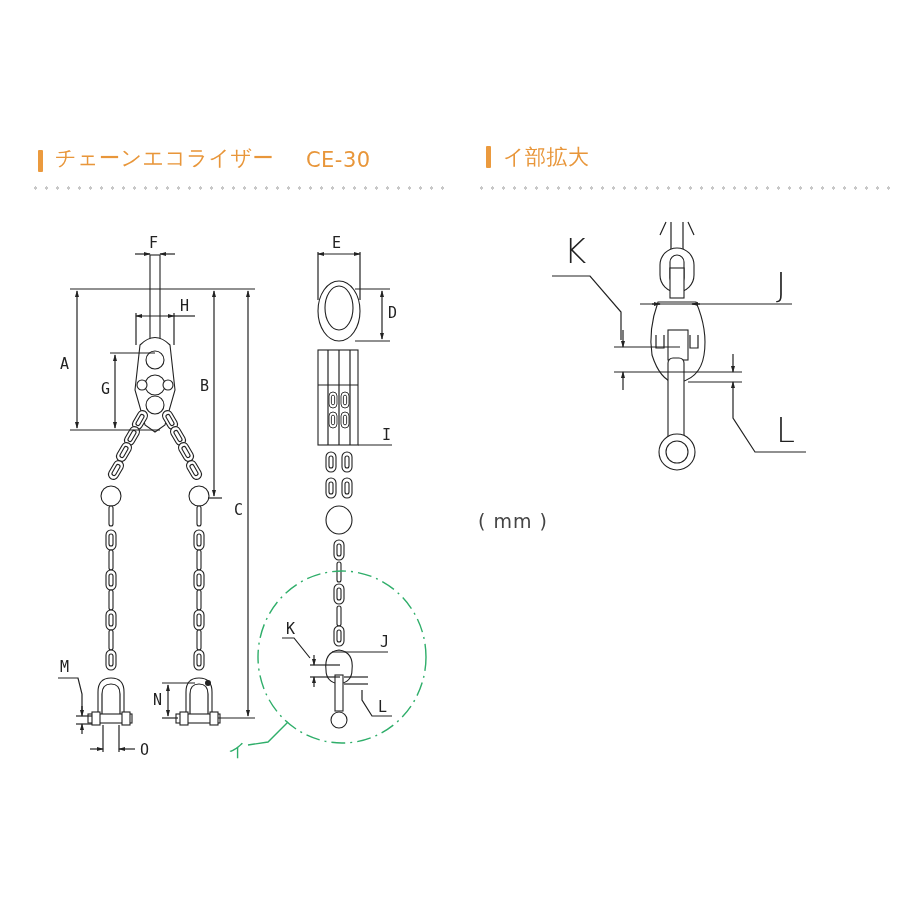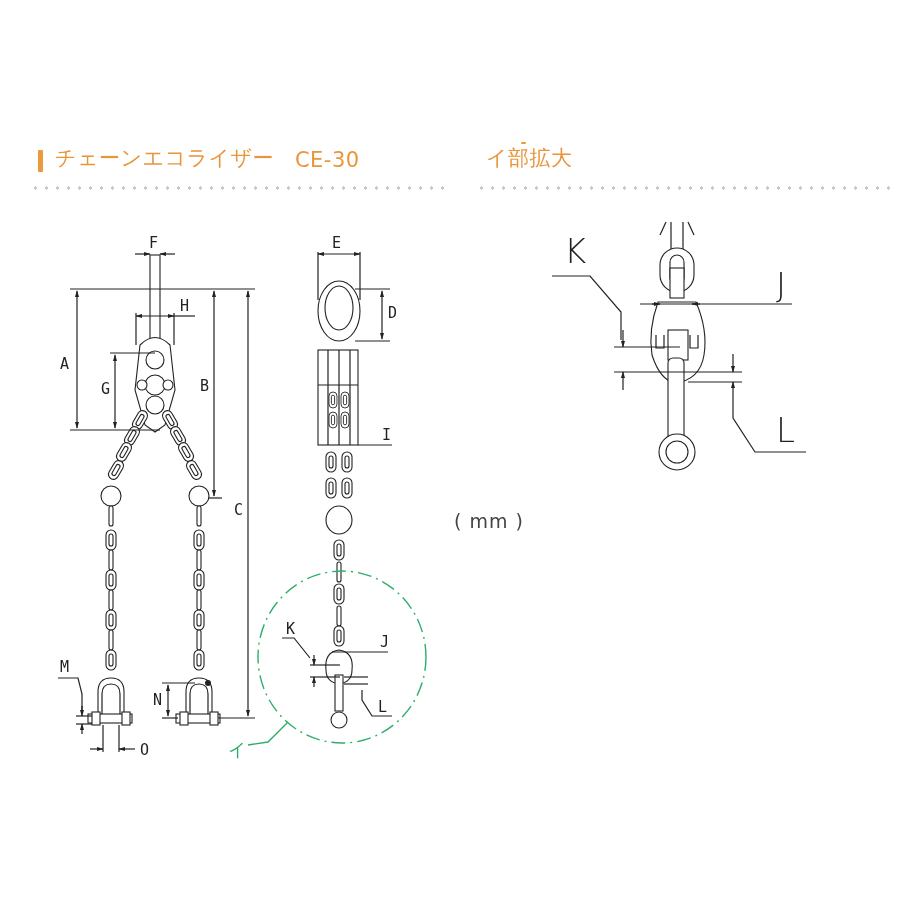--- a/index.html
+++ b/index.html
@@ -1,44 +1,44 @@
 <!DOCTYPE html>
 <html><head>
 <meta charset="utf-8">
 <style>
   html, body { margin:0; padding:0; background:#ffffff; }
   body { width:900px; height:900px; position:relative; overflow:hidden;
          font-family:"DejaVu Sans", sans-serif; }
   .heading { position:absolute; top:142px; height:30px; display:flex; align-items:center;
              color:#e8963a; font-size:21px; letter-spacing:0.5px; }
   .heading .bar { width:5px; height:22px; background:#eb9a3e; margin-right:12px; border-radius:1px; }
-  .heading .model { margin-left:21px; }
+  .heading .model { margin-left:32px; }
   .rule { position:absolute; top:186px; height:4px;
           background-image: radial-gradient(circle, #c8c8c8 1.6px, transparent 1.8px);
           background-size:11px 4px; background-repeat:repeat-x; }
-  .unit { position:absolute; left:454px; top:510px; font-size:19px; color:#444; letter-spacing:1px; }
+  .unit { position:absolute; left:478px; top:510px; font-size:19px; color:#444; letter-spacing:1px; }
   svg { position:absolute; left:0; top:0; }
   .dl { stroke:#222; stroke-width:1.2; fill:none; }
   .pt { stroke:#222; stroke-width:1.1; fill:#fff; }
   .lbl { font-family:"DejaVu Sans Mono", monospace; font-size:15px; fill:#222; }
   .lblbig { font-family:"DejaVu Sans", sans-serif; font-size:34px; fill:#222; font-weight:300; }
   .green { stroke:#2fae6a; stroke-width:1.4; fill:none; stroke-dasharray:14 5 2 5; }
   .greenl { stroke:#2fae6a; stroke-width:1.4; fill:none; }
 </style>
 </head>
 <body>
 
 <div class="heading" style="left:38px;align-items:flex-end;">
   <span class="bar"></span>
   <span>チェーンエコライザー</span>
   <span class="model">CE-30</span>
 </div>
 <div class="rule" style="left:30px; width:418px;"></div>
 
-<div class="heading" style="left:486px;flex-direction:column;">
+<div class="heading" style="left:486px;">
   <span class="bar"></span>
   <span>イ部拡大</span>
 </div>
 <div class="rule" style="left:476px; width:420px;"></div>
 
 <div class="unit">( mm )</div>
 
 <svg width="900" height="900" viewBox="0 0 900 900">
   <defs>
     <marker id="ar" viewBox="0 0 10 10" refX="9" refY="5" markerWidth="6" markerHeight="6" orient="auto-start-reverse">

